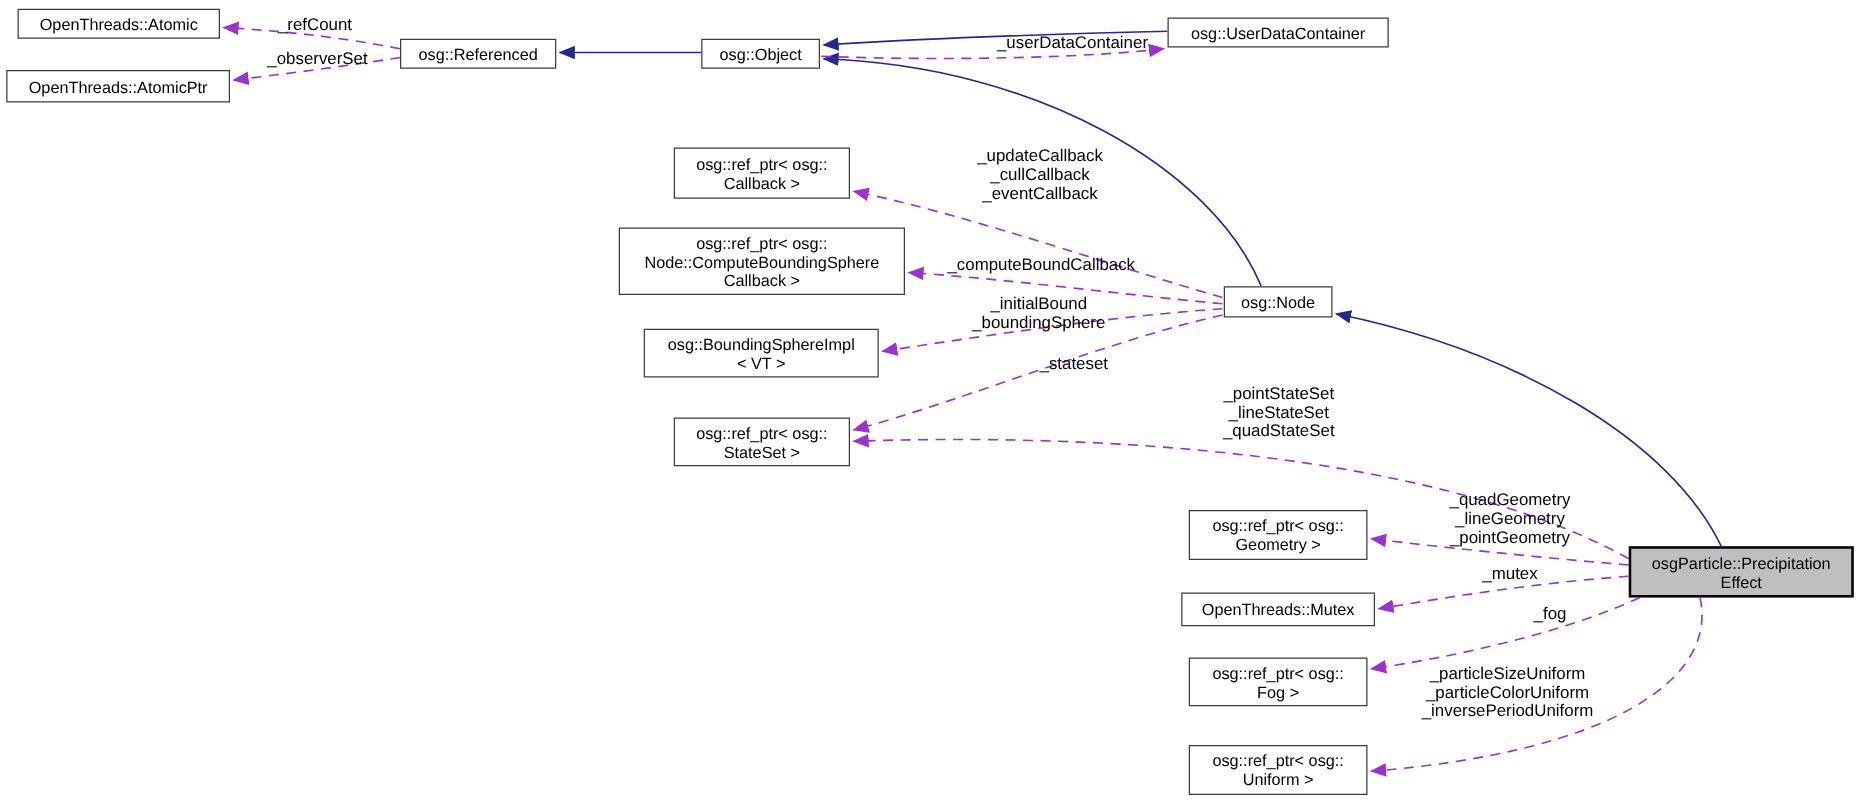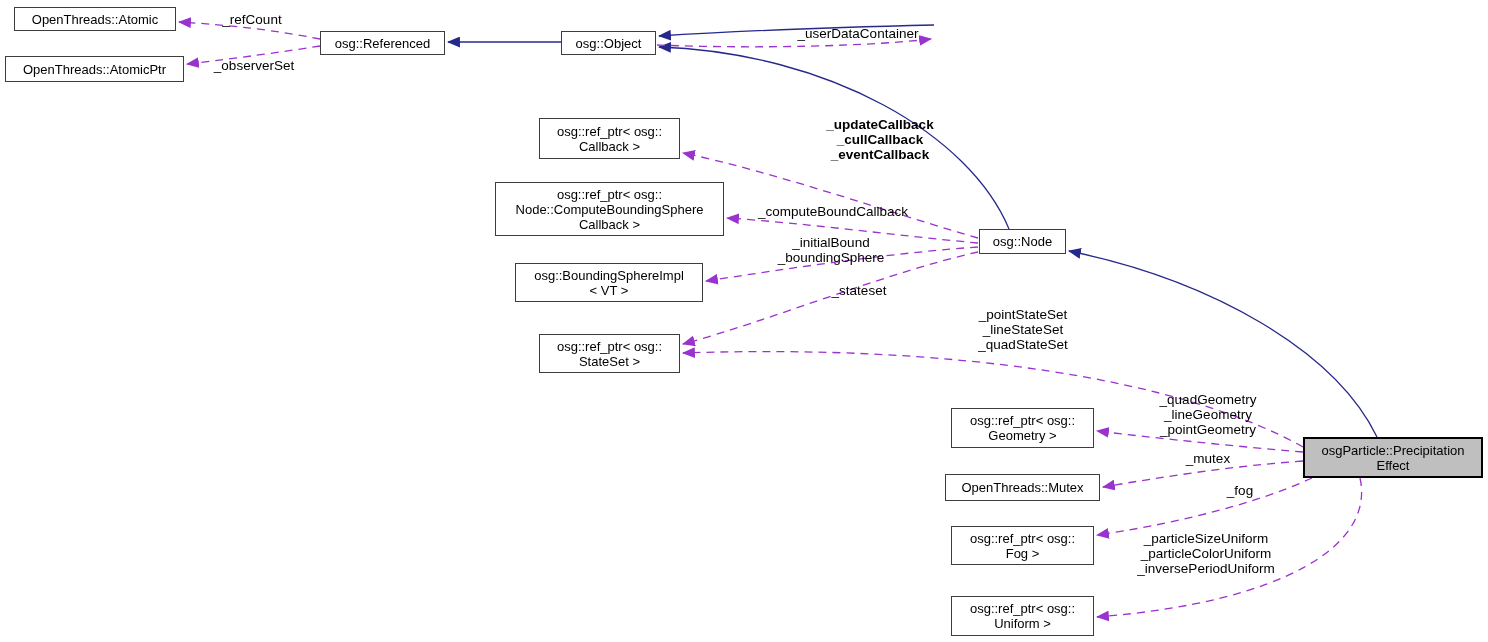--- a/index.html
+++ b/index.html
@@ -80,20 +80,21 @@
     <path class="dashed-edge" marker-end="url(#arrow-usage)" d="M 1303,452 C 1232,446 1155,438 1097,431"></path>
     <path class="dashed-edge" marker-end="url(#arrow-usage)" d="M 1303,461 C 1232,466 1162,477 1103,487"></path>
     <path class="dashed-edge" marker-end="url(#arrow-usage)" d="M 1312,478 C 1252,506 1162,526 1097,535"></path>
     <path class="dashed-edge" marker-end="url(#arrow-usage)" d="M 1360,478 C 1375,545 1285,602 1097,617"></path>
   </svg>
 
   <div class="box" style="left:5px;top:56px;width:179px;height:26px;">OpenThreads::AtomicPtr</div>
   <div class="box" style="left:14px;top:7px;width:162px;height:24px;">OpenThreads::Atomic</div>
   <div class="box" style="left:320px;top:31px;width:125px;height:24px;">osg::Referenced</div>
   <div class="box" style="left:561px;top:31px;width:95px;height:24px;">osg::Object</div>
+  <div class="box" style="left:934px;top:14px;width:177px;height:24px;">osg::UserDataContainer</div>
   <div class="box" style="left:539px;top:118px;width:141px;height:41px;">osg::ref_ptr&lt; osg::
 Callback &gt;</div>
   <div class="box" style="left:495px;top:182px;width:229px;height:54px;">osg::ref_ptr&lt; osg::
 Node::ComputeBoundingSphere
 Callback &gt;</div>
   <div class="box" style="left:515px;top:263px;width:188px;height:39px;">osg::BoundingSphereImpl
 &lt; VT &gt;</div>
   <div class="box" style="left:539px;top:334px;width:141px;height:39px;">osg::ref_ptr&lt; osg::
 StateSet &gt;</div>
   <div class="box" style="left:979px;top:229px;width:87px;height:25px;">osg::Node</div>
@@ -101,23 +102,23 @@
 Geometry &gt;</div>
   <div class="box" style="left:945px;top:474px;width:155px;height:27px;">OpenThreads::Mutex</div>
   <div class="box" style="left:951px;top:526px;width:143px;height:39px;">osg::ref_ptr&lt; osg::
 Fog &gt;</div>
   <div class="box" style="left:951px;top:596px;width:143px;height:40px;">osg::ref_ptr&lt; osg::
 Uniform &gt;</div>
   <div class="box focus" style="left:1303px;top:437px;width:180px;height:41px;">osgParticle::Precipitation
 Effect</div>
 
   <div class="elabel" style="left:252px;top:12px;">_refCount</div>
-  <div class="elabel" style="left:254px;top:39px;margin-top:19px;">_observerSet</div>
+  <div class="elabel" style="left:254px;top:39px;">_observerSet</div>
   <div class="elabel" style="left:830px;top:26px;margin-left:28px;">_userDataContainer</div>
-  <div class="elabel" style="left:880px;top:117px;font-weight:bold;">_updateCallback
+  <div class="elabel" style="left:832px;top:117px;">_updateCallback
 _cullCallback
 _eventCallback</div>
   <div class="elabel" style="left:833px;top:204px;">_computeBoundCallback</div>
   <div class="elabel" style="left:831px;top:235px;">_initialBound
 _boundingSphere</div>
   <div class="elabel" style="left:831px;top:283px;margin-left:28px;">_stateset</div>
   <div class="elabel" style="left:1208px;top:392px;">_quadGeometry
 _lineGeometry
 _pointGeometry</div>
   <div class="elabel" style="left:1023px;top:307px;">_pointStateSet

